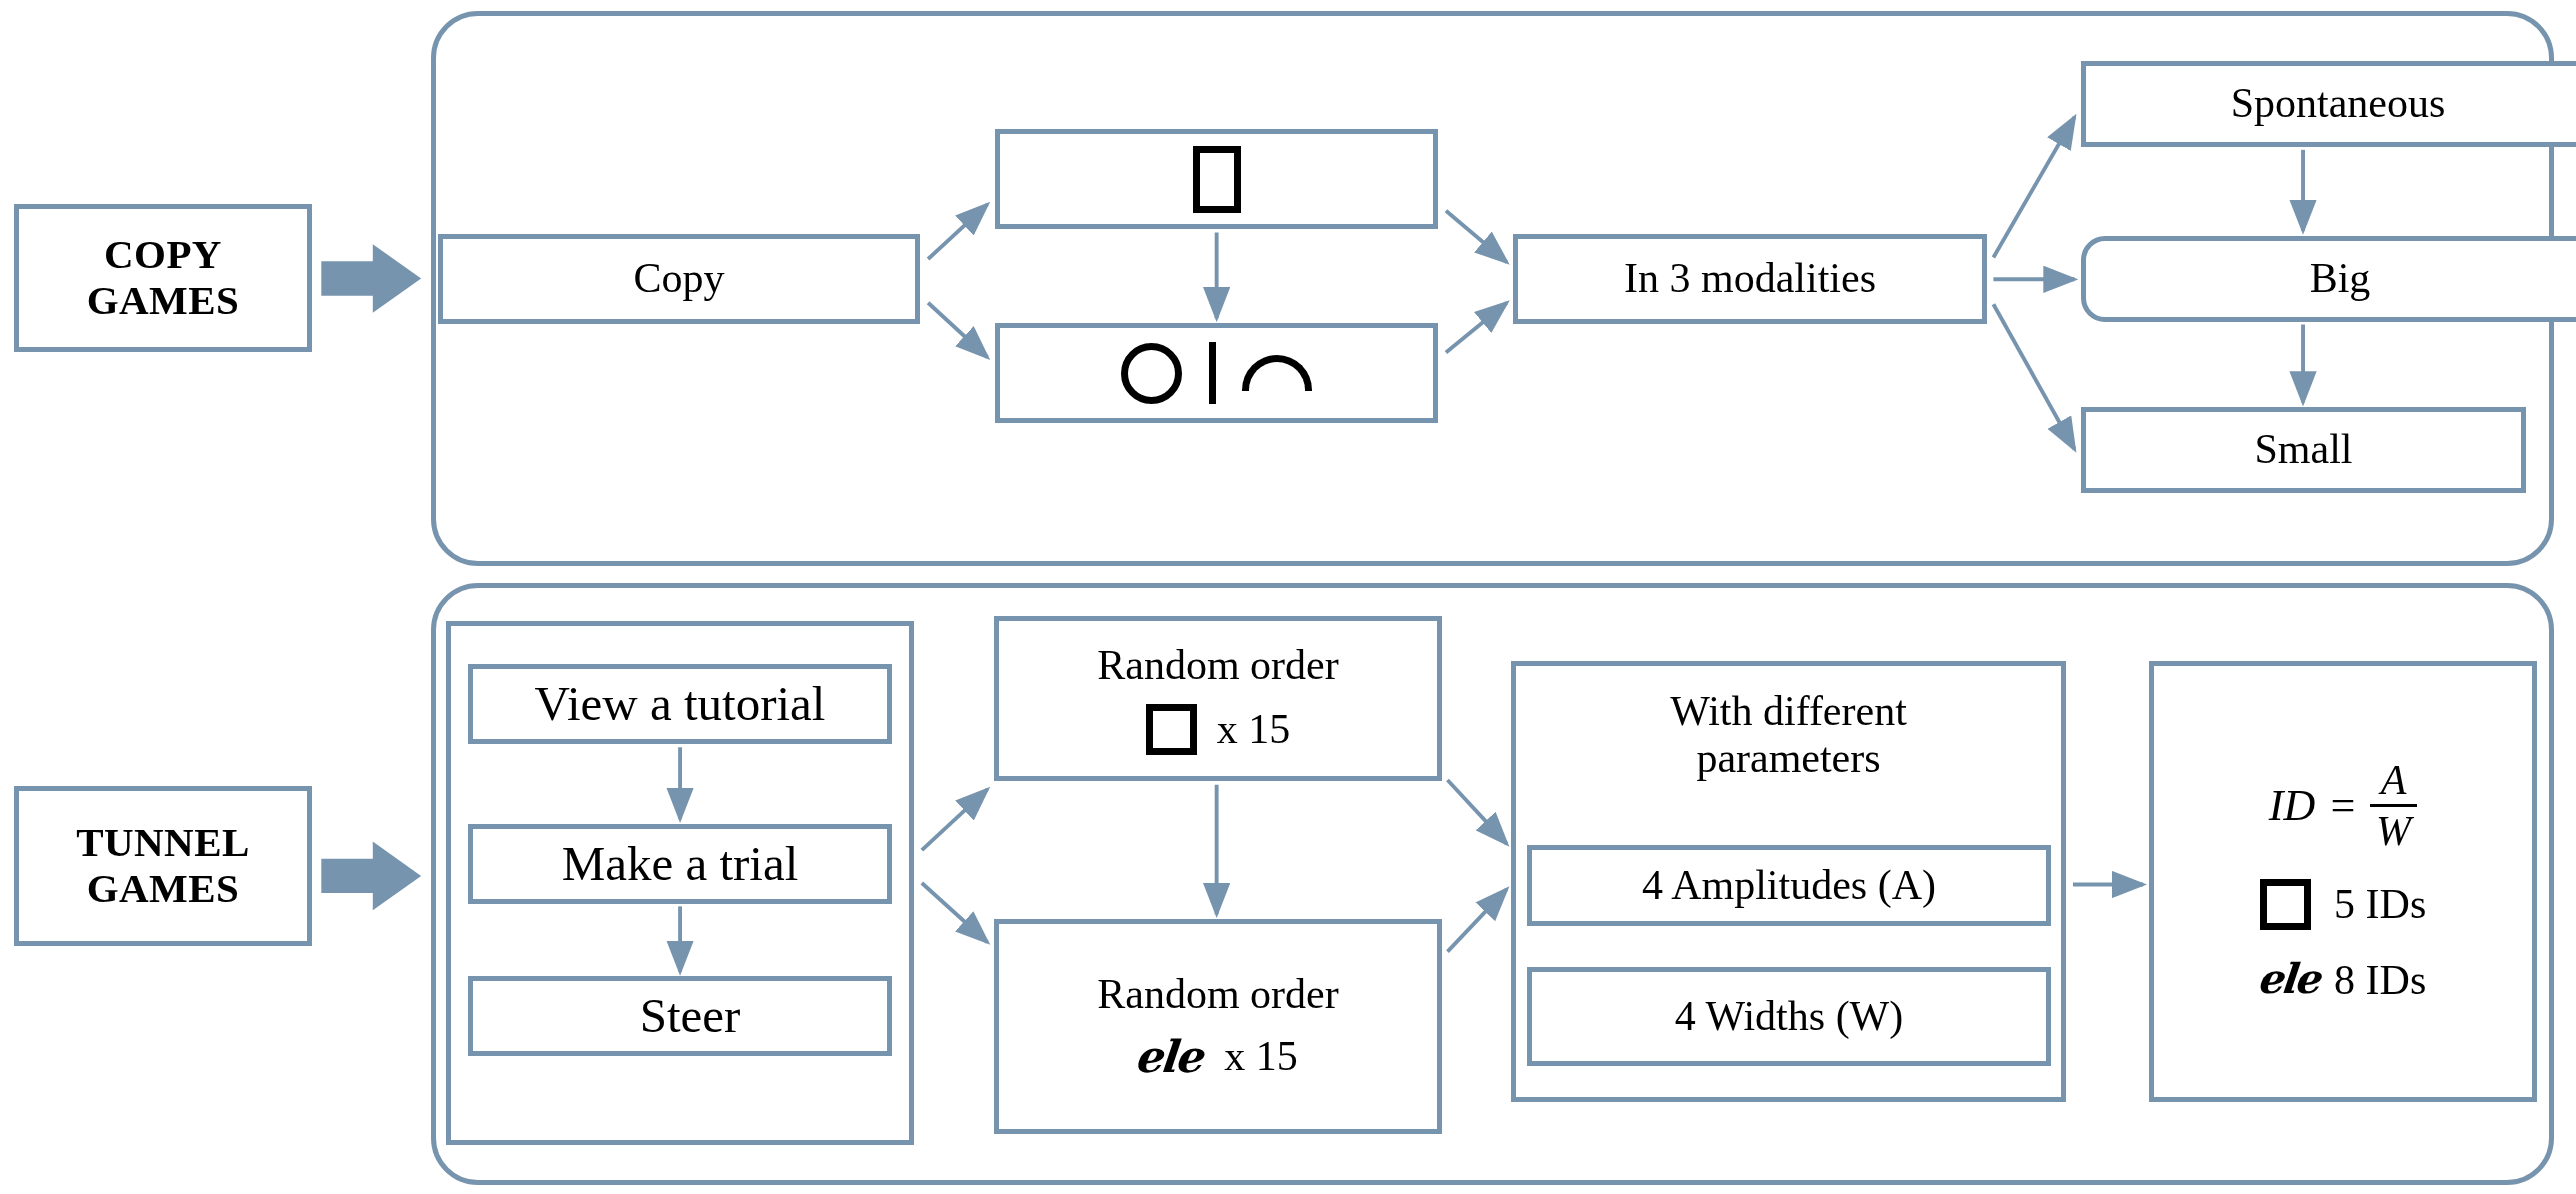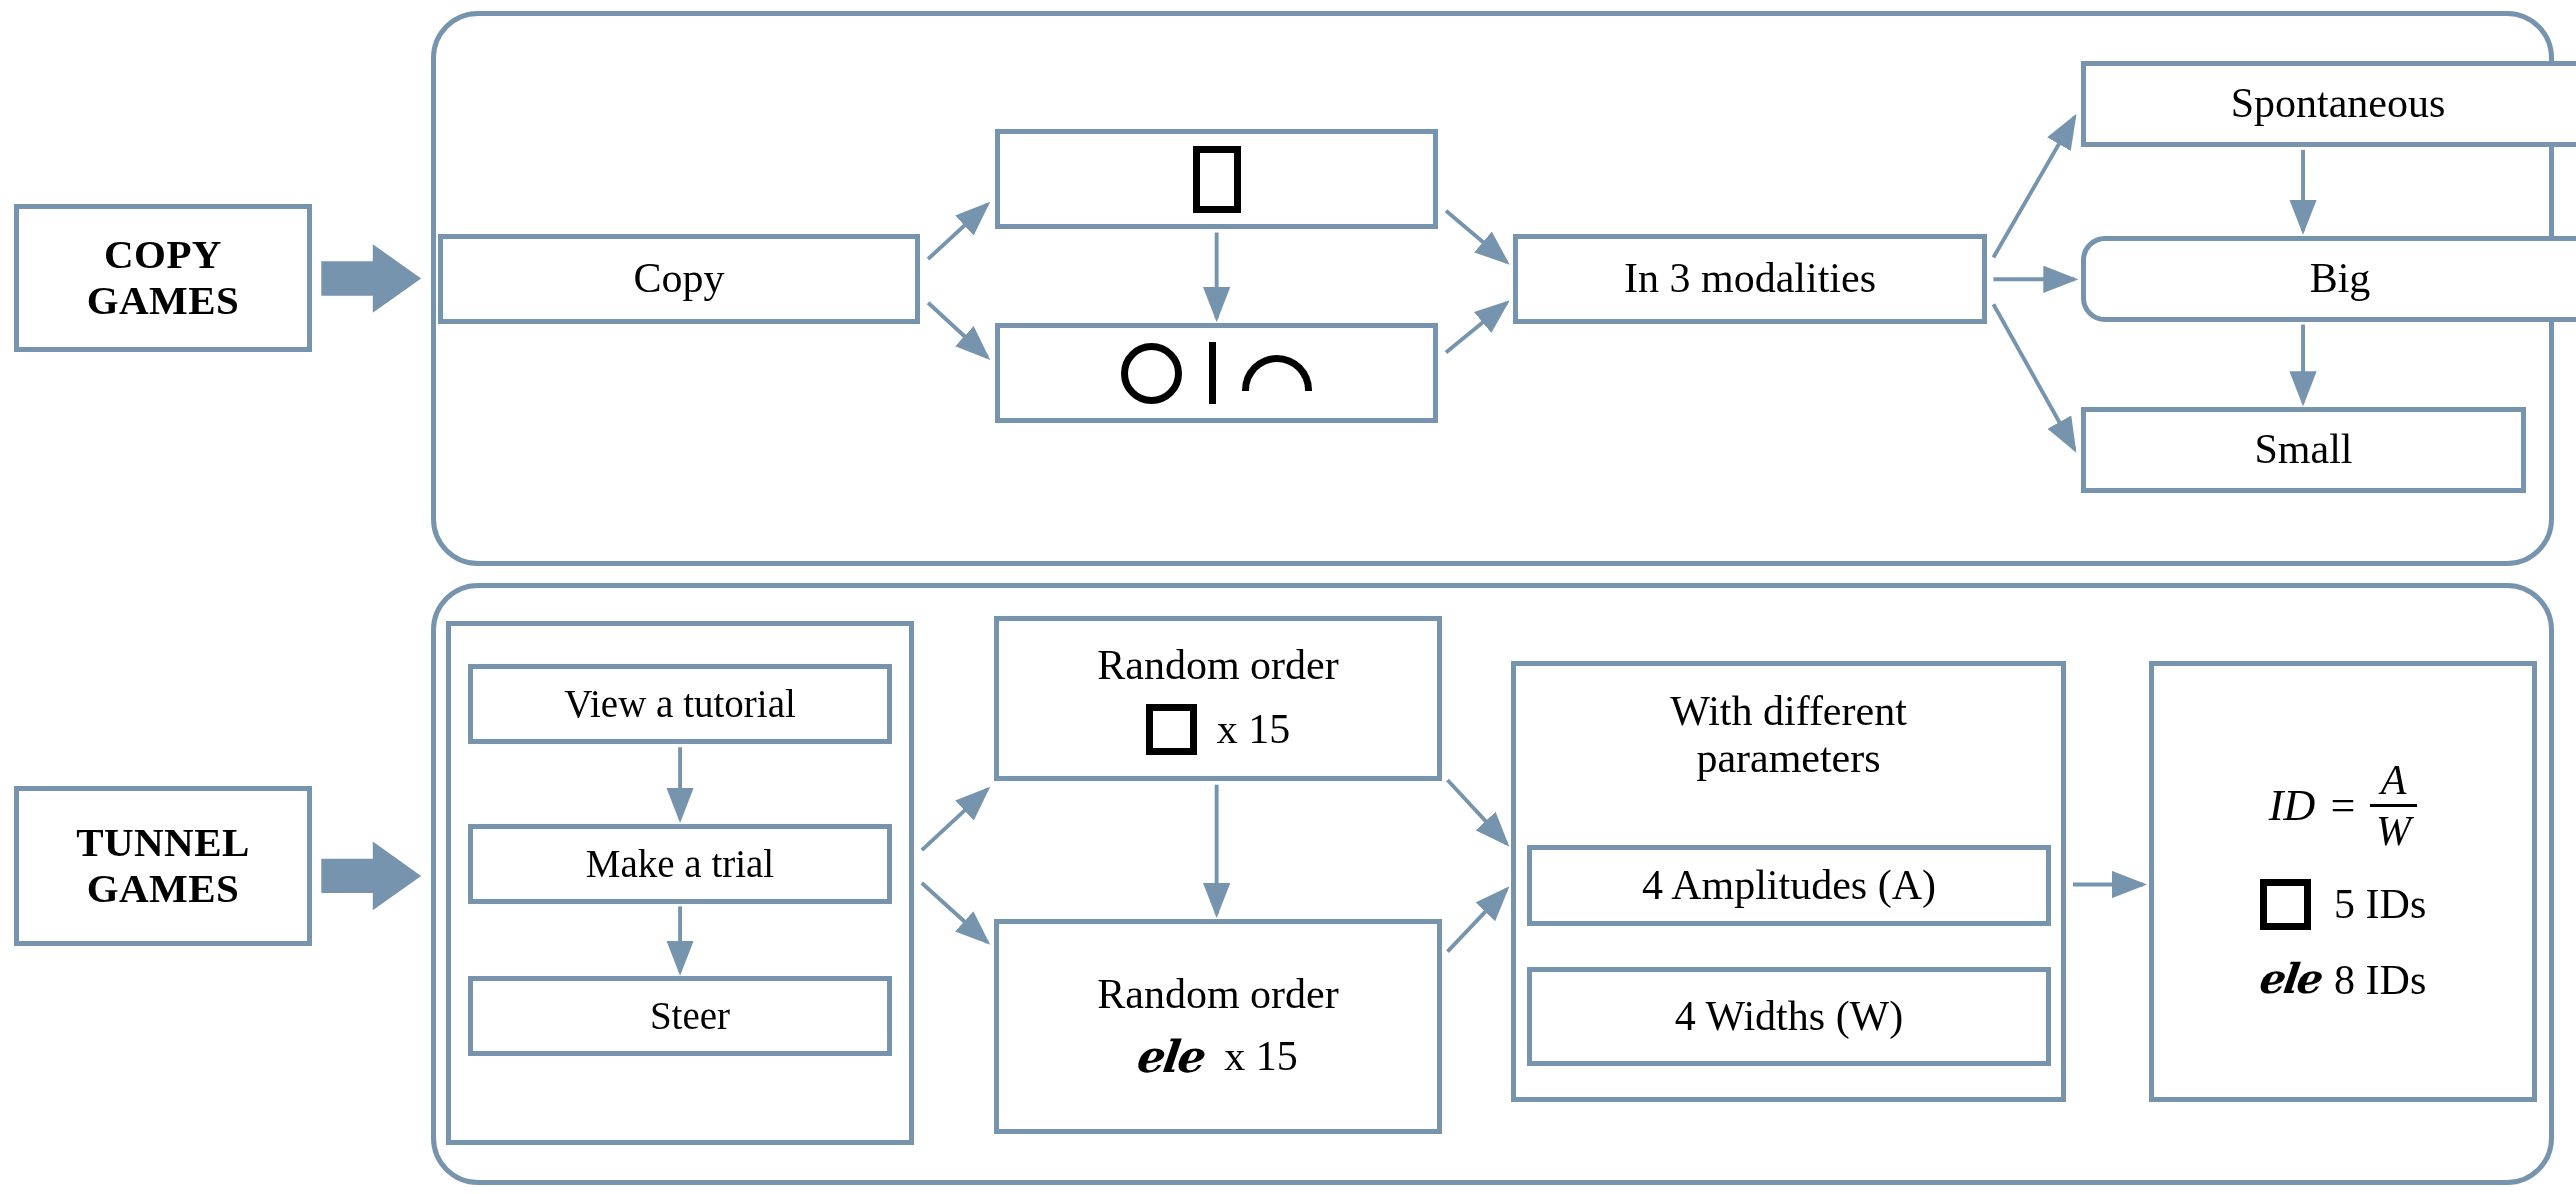--- a/index.html
+++ b/index.html
@@ -6,21 +6,21 @@
   body{width:2576px;height:1195px;font-family:"Liberation Serif",serif;color:#000;}
   #stage{position:relative;width:2576px;height:1195px;overflow:hidden;}
 
   .panel{position:absolute;border:5.5px solid #7794ae;border-radius:47px;background:#fff;box-sizing:border-box;}
 
   .box{position:absolute;box-sizing:border-box;border:5.5px solid #7794ae;background:#fff;
        display:flex;align-items:center;justify-content:center;text-align:center;line-height:1.12;}
 
   .label-box{font-weight:bold;font-size:41px;letter-spacing:0.4px;}
   .txt{font-size:42px;}
-  .txt-sm{font-size:39px;}
+  .txt-sm{font-size:49px;}
 
   .stack{flex-direction:column;}
 
   svg.ov{position:absolute;left:0;top:0;width:2576px;height:1195px;pointer-events:none;overflow:visible;}
 
   
   .sq{display:inline-block;border:7px solid #000;box-sizing:border-box;background:#fff;}
   .sq-top{width:48px;height:67px;}
   .sq-mid{width:51px;height:51px;}
   .sq-id{width:51px;height:51px;}

